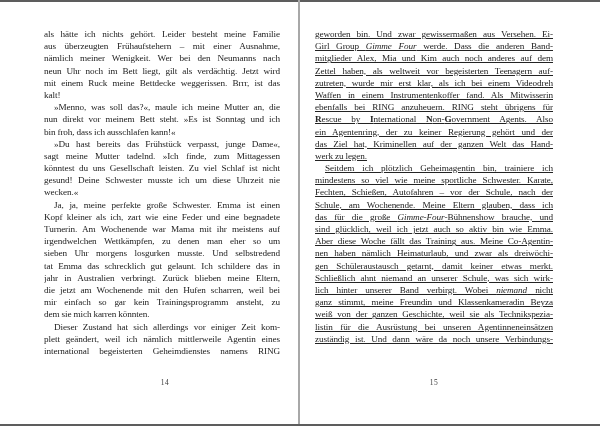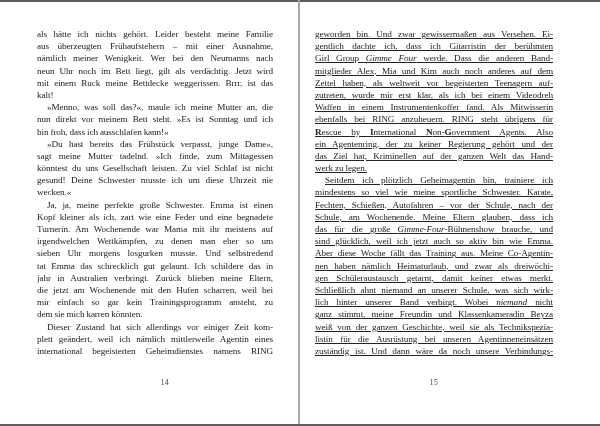--- a/index.html
+++ b/index.html
@@ -20,21 +20,21 @@
     position: absolute; left: 298px; top: 0; bottom: 0; width: 2px;
     background: #a8a8a8;
   }
   .text-block {
     position: absolute; top: 28px;
     color: #232323;
     font-size: 9.2px;
     letter-spacing: -0.1px;
     word-spacing: -0.2px;
   }
-  .text-block.left  { left: 37px;  width: 236px; }
+  .text-block.left  { left: 44px;  width: 236px; }
   .text-block.right { left: 315px; width: 238px; text-decoration: underline; }
   .line {
     height: 12.2px;
     line-height: 12.2px;
     overflow: hidden;
     text-align: justify;
     white-space: normal;
   }
   .line.j    { text-align-last: justify; }
   .line.last { text-align-last: left; }
@@ -89,21 +89,20 @@
         <div class="line j">international begeisterten Geheimdienstes namens RING</div>
       </div>
     <div class="page-number left">14</div>
   </div>
 
   <div class="page-divider"></div>
 
   <div>
     <div class="text-block right">
         <div class="line j">geworden bin. Und zwar gewissermaßen aus Versehen. Ei-</div>
-        <div class="line j">gentlich dachte ich, dass ich Gitarristin der berühmten</div>
         <div class="line j">Girl Group <i>Gimme Four</i> werde. Dass die anderen Band-</div>
         <div class="line j">mitglieder Alex, Mia und Kim auch noch anderes auf dem</div>
         <div class="line j">Zettel haben, als weltweit vor begeisterten Teenagern auf-</div>
         <div class="line j">zutreten, wurde mir erst klar, als ich bei einem Videodreh</div>
         <div class="line j">Waffen in einem Instrumentenkoffer fand. Als Mitwisserin</div>
         <div class="line j">ebenfalls bei RING anzuheuern. RING steht übrigens für</div>
         <div class="line j"><b>R</b>escue by <b>I</b>nternational <b>N</b>on-<b>G</b>overnment Agents. Also</div>
         <div class="line j">ein Agentenring, der zu keiner Regierung gehört und der</div>
         <div class="line j">das Ziel hat, Kriminellen auf der ganzen Welt das Hand-</div>
         <div class="line last">werk zu legen.</div>

